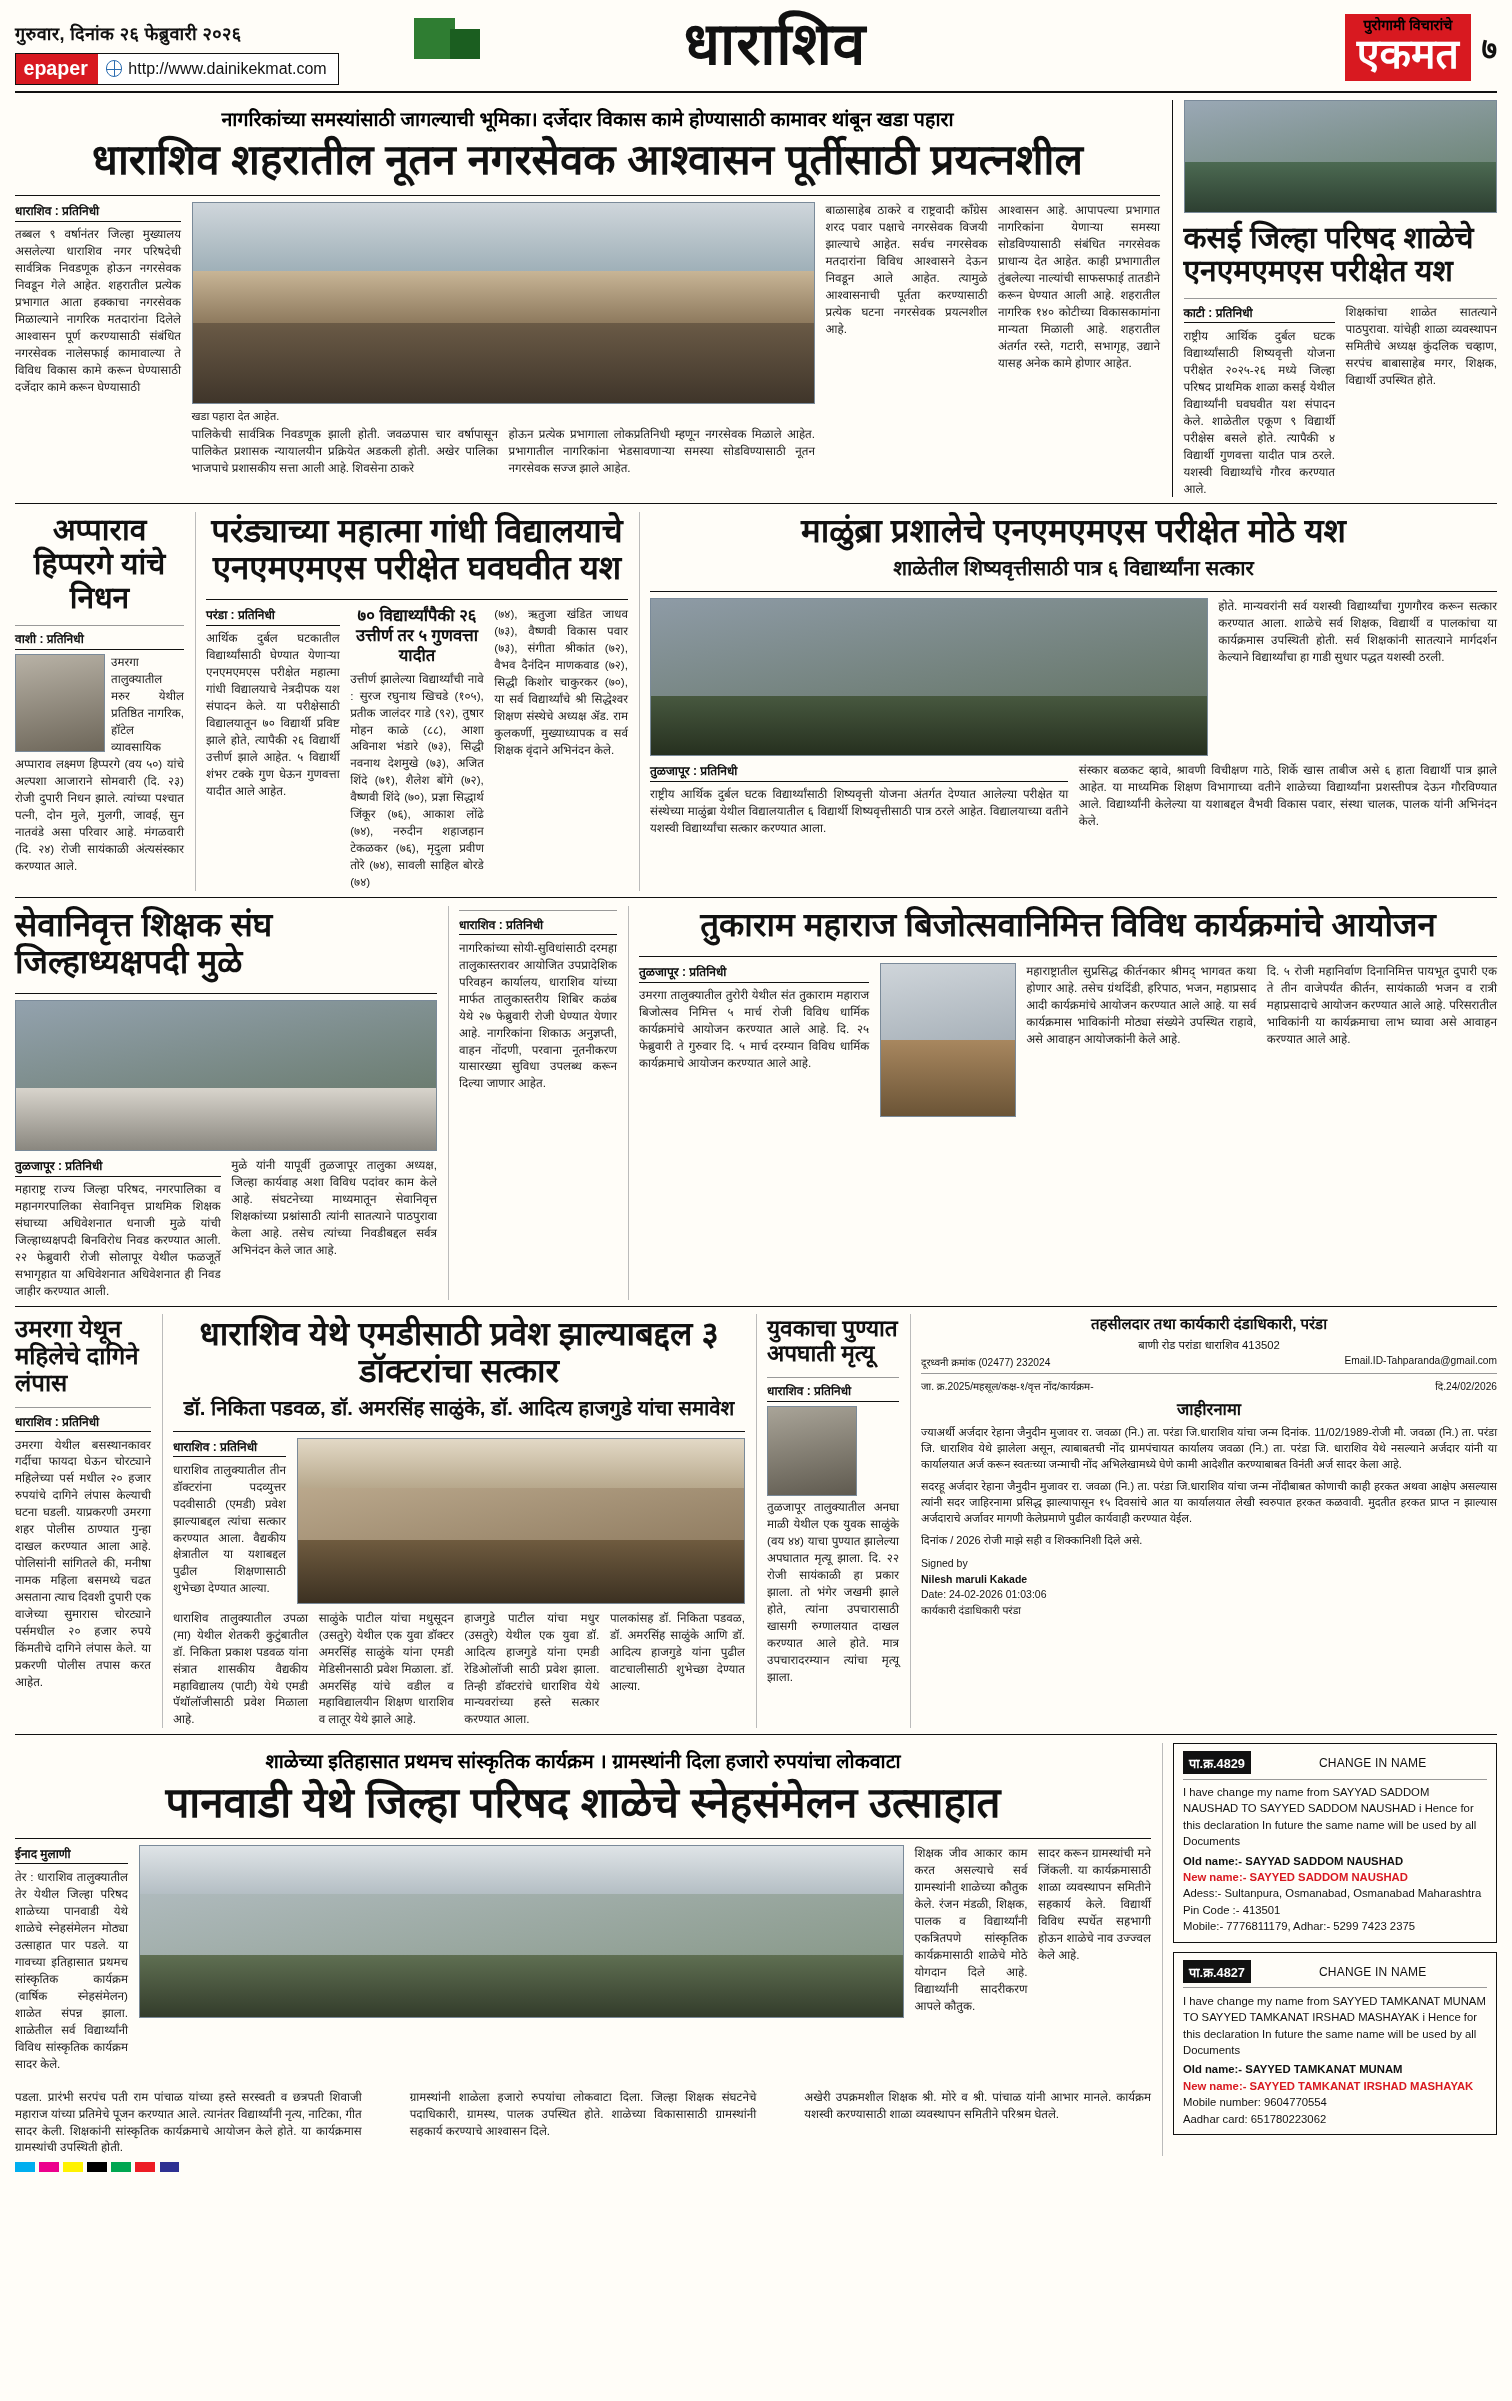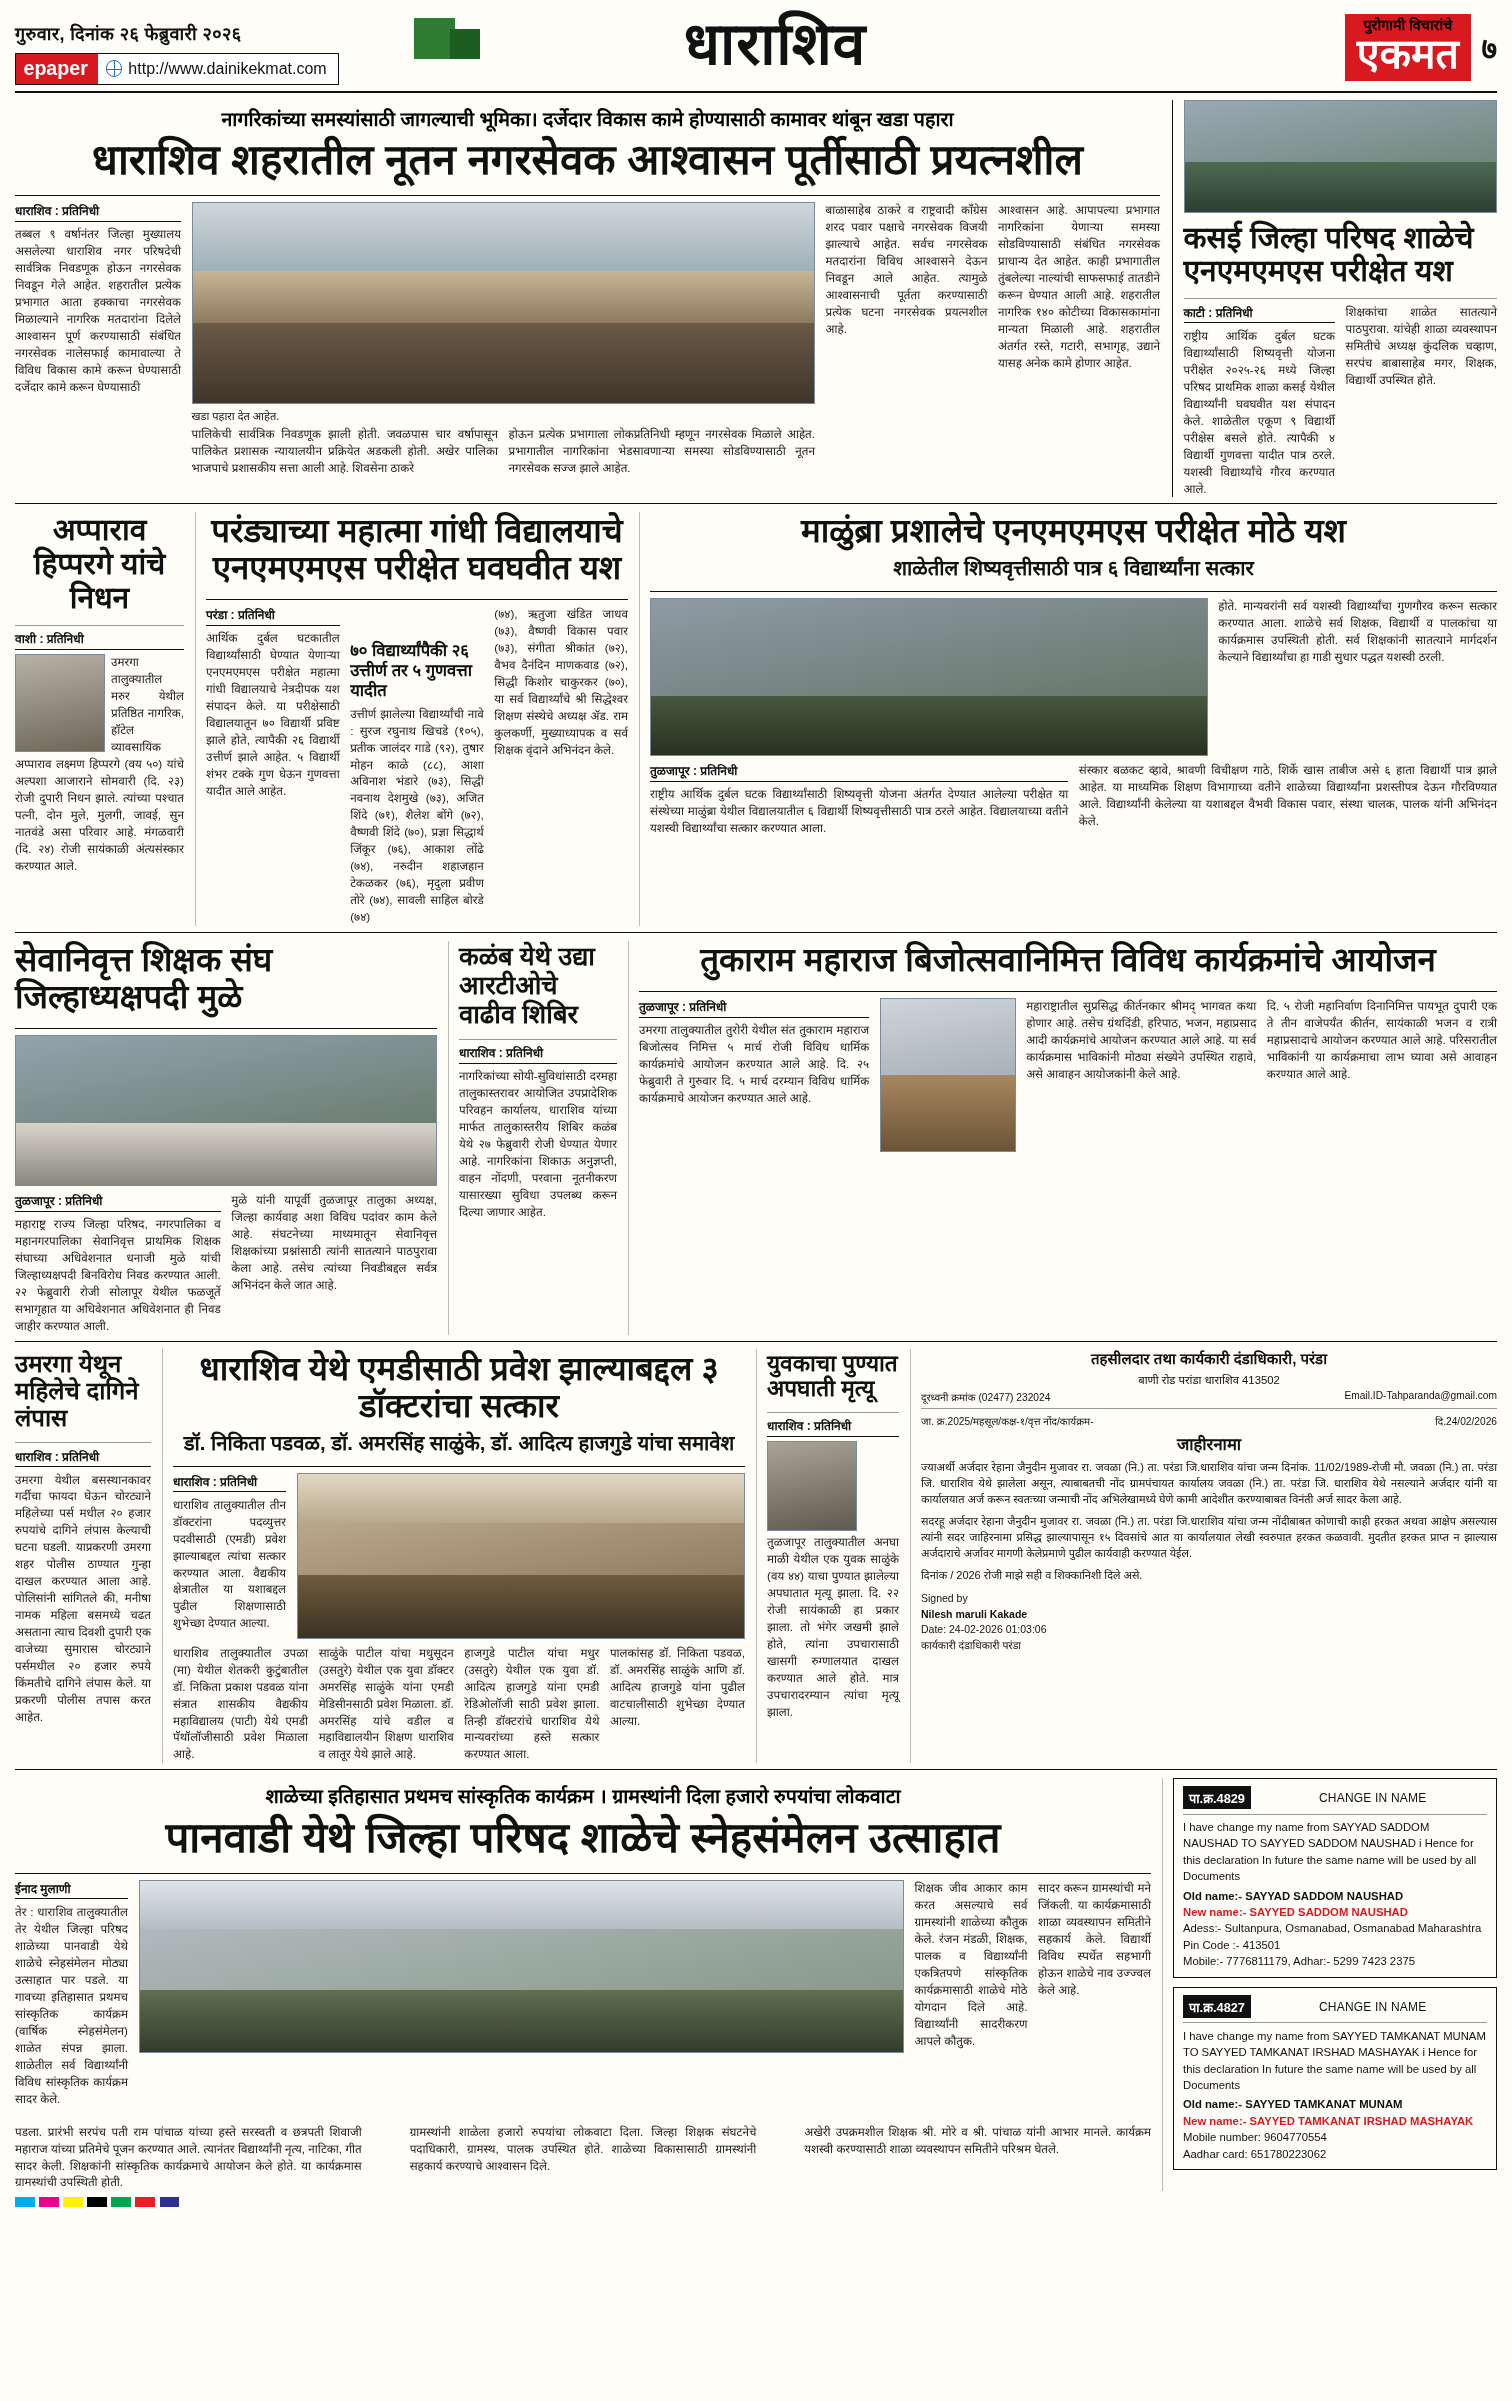--- a/index.html
+++ b/index.html
@@ -180,21 +180,21 @@
 
     <div style="width:422px;">
       <div class="headline med">परंड्याच्या महात्मा गांधी विद्यालयाचे एनएमएमएस परीक्षेत घवघवीत यश</div>
       <div class="rule"></div>
       <div class="grid">
         <div class="col">
           <span class="byline">परंडा : प्रतिनिधी</span>
           <div class="body-col">आर्थिक दुर्बल घटकातील विद्यार्थ्यांसाठी घेण्यात येणाऱ्या एनएमएमएस परीक्षेत महात्मा गांधी विद्यालयाचे नेत्रदीपक यश संपादन केले. या परीक्षेसाठी विद्यालयातून ७० विद्यार्थी प्रविष्ट झाले होते, त्यापैकी २६ विद्यार्थी उत्तीर्ण झाले आहेत. ५ विद्यार्थी शंभर टक्के गुण घेऊन गुणवत्ता यादीत आले आहेत.</div>
         </div>
         <div class="col">
-          <div class="subhead" style="text-align:left;font-size:16.6px;margin-top:35px;">७० विद्यार्थ्यांपैकी २६ उत्तीर्ण तर ५ गुणवत्ता यादीत</div>
+          <div class="subhead" style="text-align:center;font-size:16.6px;">७० विद्यार्थ्यांपैकी २६ उत्तीर्ण तर ५ गुणवत्ता यादीत</div>
           <div class="body-col">उत्तीर्ण झालेल्या विद्यार्थ्यांची नावे : सुरज रघुनाथ खिचडे (१०५), प्रतीक जालंदर गाडे (९२), तुषार मोहन काळे (८८), आशा अविनाश भंडारे (७३), सिद्धी नवनाथ देशमुखे (७३), अजित शिंदे (७१), शैलेश बोंगे (७२), वैष्णवी शिंदे (७०), प्रज्ञा सिद्धार्थ जिंकूर (७६), आकाश लोंढे (७४), नरुदीन शहाजहान टेकळकर (७६), मृदुला प्रवीण तोरे (७४), सावली साहिल बोरडे (७४)</div>
         </div>
         <div class="col">
           <div class="body-col">(७४), ऋतुजा खंडित जाधव (७३), वैष्णवी विकास पवार (७३), संगीता श्रीकांत (७२), वैभव दैनंदिन माणकवाड (७२), सिद्धी किशोर चाकुरकर (७०), या सर्व विद्यार्थ्यांचे श्री सिद्धेश्वर शिक्षण संस्थेचे अध्यक्ष ॲड. राम कुलकर्णी, मुख्याध्यापक व सर्व शिक्षक वृंदाने अभिनंदन केले.</div>
         </div>
       </div>
     </div>
 
     <div class="vr"></div>
 
@@ -241,21 +241,20 @@
         </div>
         <div class="col">
           <div class="body-col">मुळे यांनी यापूर्वी तुळजापूर तालुका अध्यक्ष, जिल्हा कार्यवाह अशा विविध पदांवर काम केले आहे. संघटनेच्या माध्यमातून सेवानिवृत्त शिक्षकांच्या प्रश्नांसाठी त्यांनी सातत्याने पाठपुरावा केला आहे. तसेच त्यांच्या निवडीबद्दल सर्वत्र अभिनंदन केले जात आहे.</div>
         </div>
       </div>
     </div>
 
     <div class="vr"></div>
 
     <div style="width:158px;">
-      <div class="headline small" style="text-align:left;font-size:25.6px;">कळंब येथे उद्या आरटीओचे वाढीव शिबिर</div>
       <div class="thin-rule"></div>
       <span class="byline">धाराशिव : प्रतिनिधी</span>
       <div class="body-col">नागरिकांच्या सोयी-सुविधांसाठी दरमहा तालुकास्तरावर आयोजित उपप्रादेशिक परिवहन कार्यालय, धाराशिव यांच्या मार्फत तालुकास्तरीय शिबिर कळंब येथे २७ फेब्रुवारी रोजी घेण्यात येणार आहे. नागरिकांना शिकाऊ अनुज्ञप्ती, वाहन नोंदणी, परवाना नूतनीकरण यासारख्या सुविधा उपलब्ध करून दिल्या जाणार आहेत.</div>
     </div>
 
     <div class="vr"></div>
 
     <div style="flex:1;">
       <div class="headline med">तुकाराम महाराज बिजोत्सवानिमित्त विविध कार्यक्रमांचे आयोजन</div>
       <div class="rule"></div>

